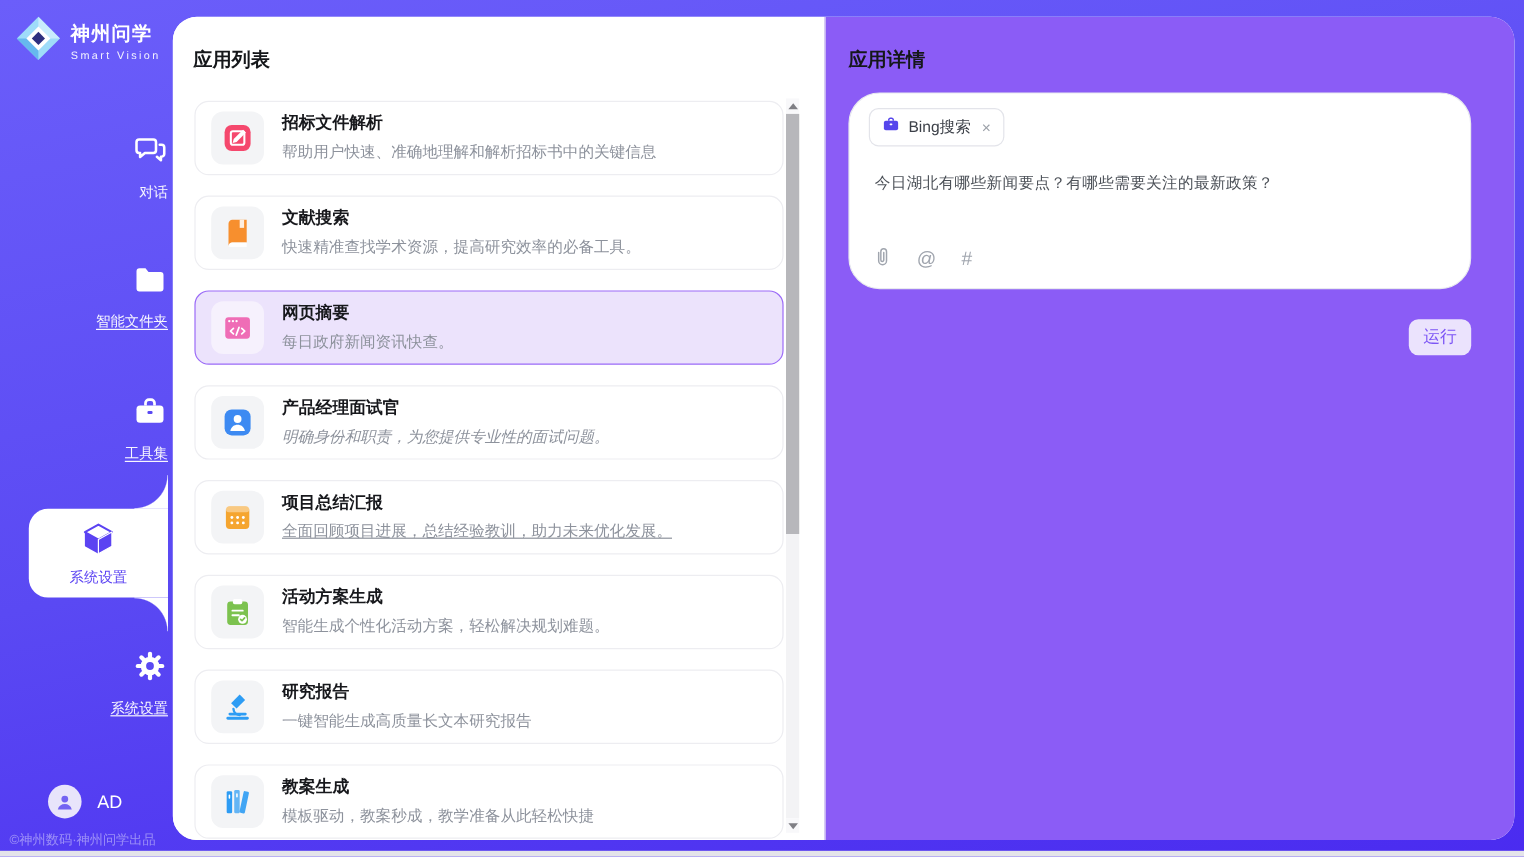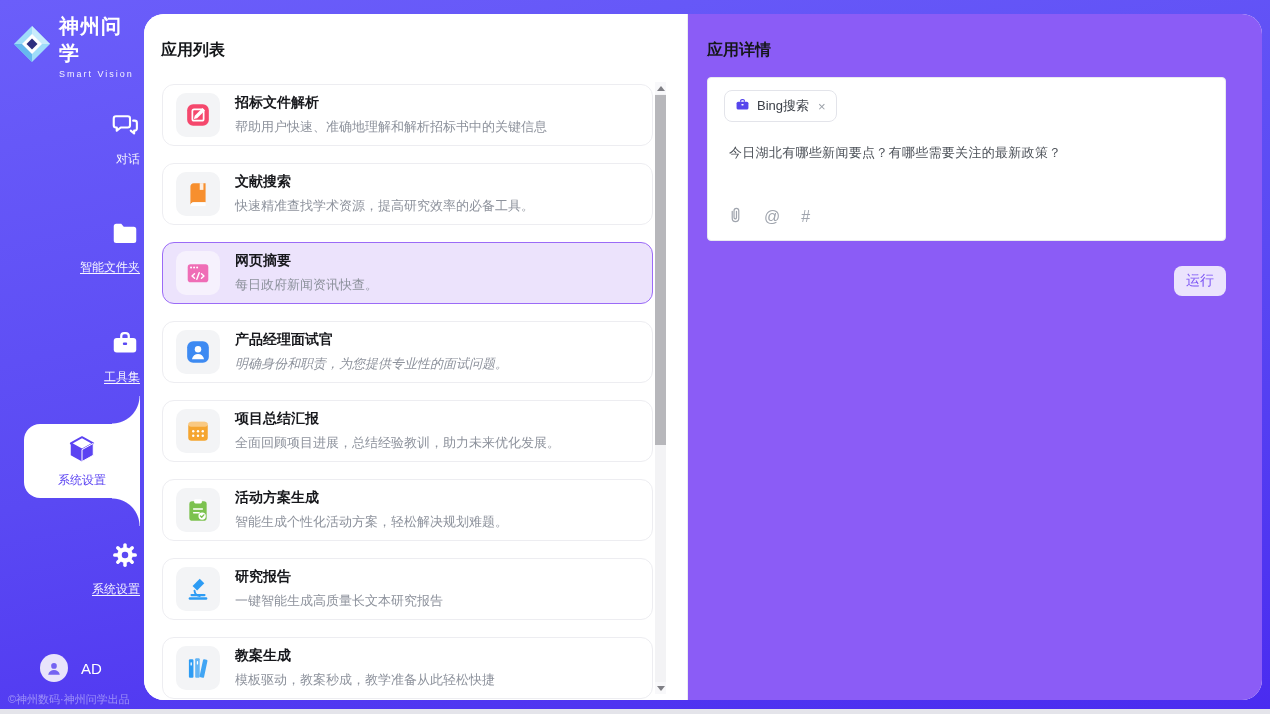--- a/index.html
+++ b/index.html
@@ -4,21 +4,21 @@
 <style>
   html,body{margin:0;padding:0;}
   body{font-family:"Liberation Sans",sans-serif;}
   .screen{position:relative;width:1270px;height:714px;overflow:hidden;
     background:linear-gradient(168deg,#6b5efa 0%,#5a49f3 52%,#4a2bf0 100%);}
   .win-edge{position:absolute;left:0;right:0;bottom:0;height:5px;background:#e4e4ea;}
 
   
   .sidebar{position:absolute;left:0;top:0;width:140px;height:714px;}
   .logo{position:absolute;top:13px;left:13px;display:flex;align-items:center;gap:8px;}
-  .logo-text .cn{font-size:20px;font-weight:bold;color:#fff;letter-spacing:1px;}
+  .logo-text .cn{font-size:16px;font-weight:bold;color:#fff;letter-spacing:1px;}
   .logo-text .en{font-size:9px;letter-spacing:2px;color:rgba(255,255,255,.92);margin-top:2px;}
   .nav-item{position:absolute;left:0;width:140px;text-align:right;cursor:pointer;}
   .nav-item .lbl{display:block;margin-top:7px;font-size:12px;color:rgba(255,255,255,.95);}
   .nav-item .lbl.u{text-decoration:underline;text-underline-offset:2px;}
   .nav-0{top:110px;} .nav-1{top:218px;} .nav-2{top:328px;} .nav-4{top:540px;}
   .bubble{position:absolute;left:24px;top:424px;width:116px;height:74px;background:#fff;
     border-radius:16px 0 0 16px;text-align:center;cursor:pointer;}
   .bubble::before{content:"";position:absolute;right:0;top:-28px;width:28px;height:28px;
     background:radial-gradient(circle at 0 0, rgba(0,0,0,0) 27px, #fff 28px);}
   .bubble::after{content:"";position:absolute;right:0;bottom:-28px;width:28px;height:28px;
@@ -53,21 +53,21 @@
   .sb-btn{position:absolute;left:0;width:11px;height:12px;background:#f8f8fa;
     display:flex;align-items:center;justify-content:center;cursor:pointer;}
   .sb-btn.up{top:0;} .sb-btn.down{bottom:0;}
   .tri-up{width:0;height:0;border-left:4px solid transparent;border-right:4px solid transparent;border-bottom:5px solid #7f7f85;}
   .tri-down{width:0;height:0;border-left:4px solid transparent;border-right:4px solid transparent;border-top:5px solid #7f7f85;}
   .sb-thumb{position:absolute;left:0;top:13px;width:11px;height:350px;background:#b7b7bb;cursor:grab;}
 
   .detail-panel{flex:1;background:#8b5cf6;border-left:1px solid #ececf0;position:relative;
     padding:26px 36px 0 19px;box-sizing:border-box;}
   .detail-card{position:relative;margin-top:16px;height:162px;background:#fff;
-    border:1px solid #e8e9ef;border-radius:4px;}
+    border:1px solid #e8e9ef;border-radius:26px;}
   .tool-tag{position:absolute;top:12px;left:16px;height:30px;display:inline-flex;align-items:center;gap:7px;
     padding:0 10px;border:1px solid #e3e4ea;border-radius:8px;background:#fff;cursor:pointer;}
   .tool-tag .t-lbl{font-size:13px;color:#3c4048;}
   .tool-tag .t-x{font-size:13px;color:#9ba0a8;margin-left:2px;cursor:pointer;}
   .prompt-text{position:absolute;top:66px;left:21px;right:20px;font-size:13px;color:#4c5158;letter-spacing:.3px;}
   .composer-icons{position:absolute;bottom:12px;left:20px;display:flex;align-items:center;gap:21px;color:#a0a5ae;}
   .composer-icons .sym{font-size:16px;line-height:1;}
   .run-row{display:flex;justify-content:flex-end;margin-top:25px;}
   .run-btn{min-width:50px;height:30px;background:#ebe3fd;color:#7c55f5;border:none;border-radius:8px;
     font-size:14px;display:flex;align-items:center;justify-content:center;cursor:pointer;
@@ -241,21 +241,21 @@
                   <circle cx="12" cy="12.2" r="1.1"></circle>
                   <circle cx="16.4" cy="12.2" r="1.1"></circle>
                 <circle cx="7.6" cy="16.4" r="1.1"></circle>
                   <circle cx="12" cy="16.4" r="1.1"></circle>
                   <circle cx="16.4" cy="16.4" r="1.1"></circle>
               </g>
             </svg>
           </span>
           <span>
             <span class="card-title" style="display:block;">项目总结汇报</span>
-            <span class="card-desc" style="display:block;">全面回顾项目进展，总结经验教训，助力未来优化发展。</span>
+            <span class="card-desc" style="display:block;text-decoration:underline;">全面回顾项目进展，总结经验教训，助力未来优化发展。</span>
           </span>
         </div>
 
         <div class="card">
           <span class="card-icon">
             <svg width="26" height="26" viewBox="0 0 24 24">
               <rect x="4" y="4" width="16" height="18" rx="2.6" fill="#7cc24f"></rect>
               <rect x="8.4" y="2" width="7.2" height="4" rx="1.3" fill="#fff"></rect>
               <path d="M8 11h8M8 14.5h5" stroke="#fff" stroke-width="1.4" stroke-linecap="round"></path>
               <circle cx="15.8" cy="17.6" r="3.4" fill="#fff"></circle>

